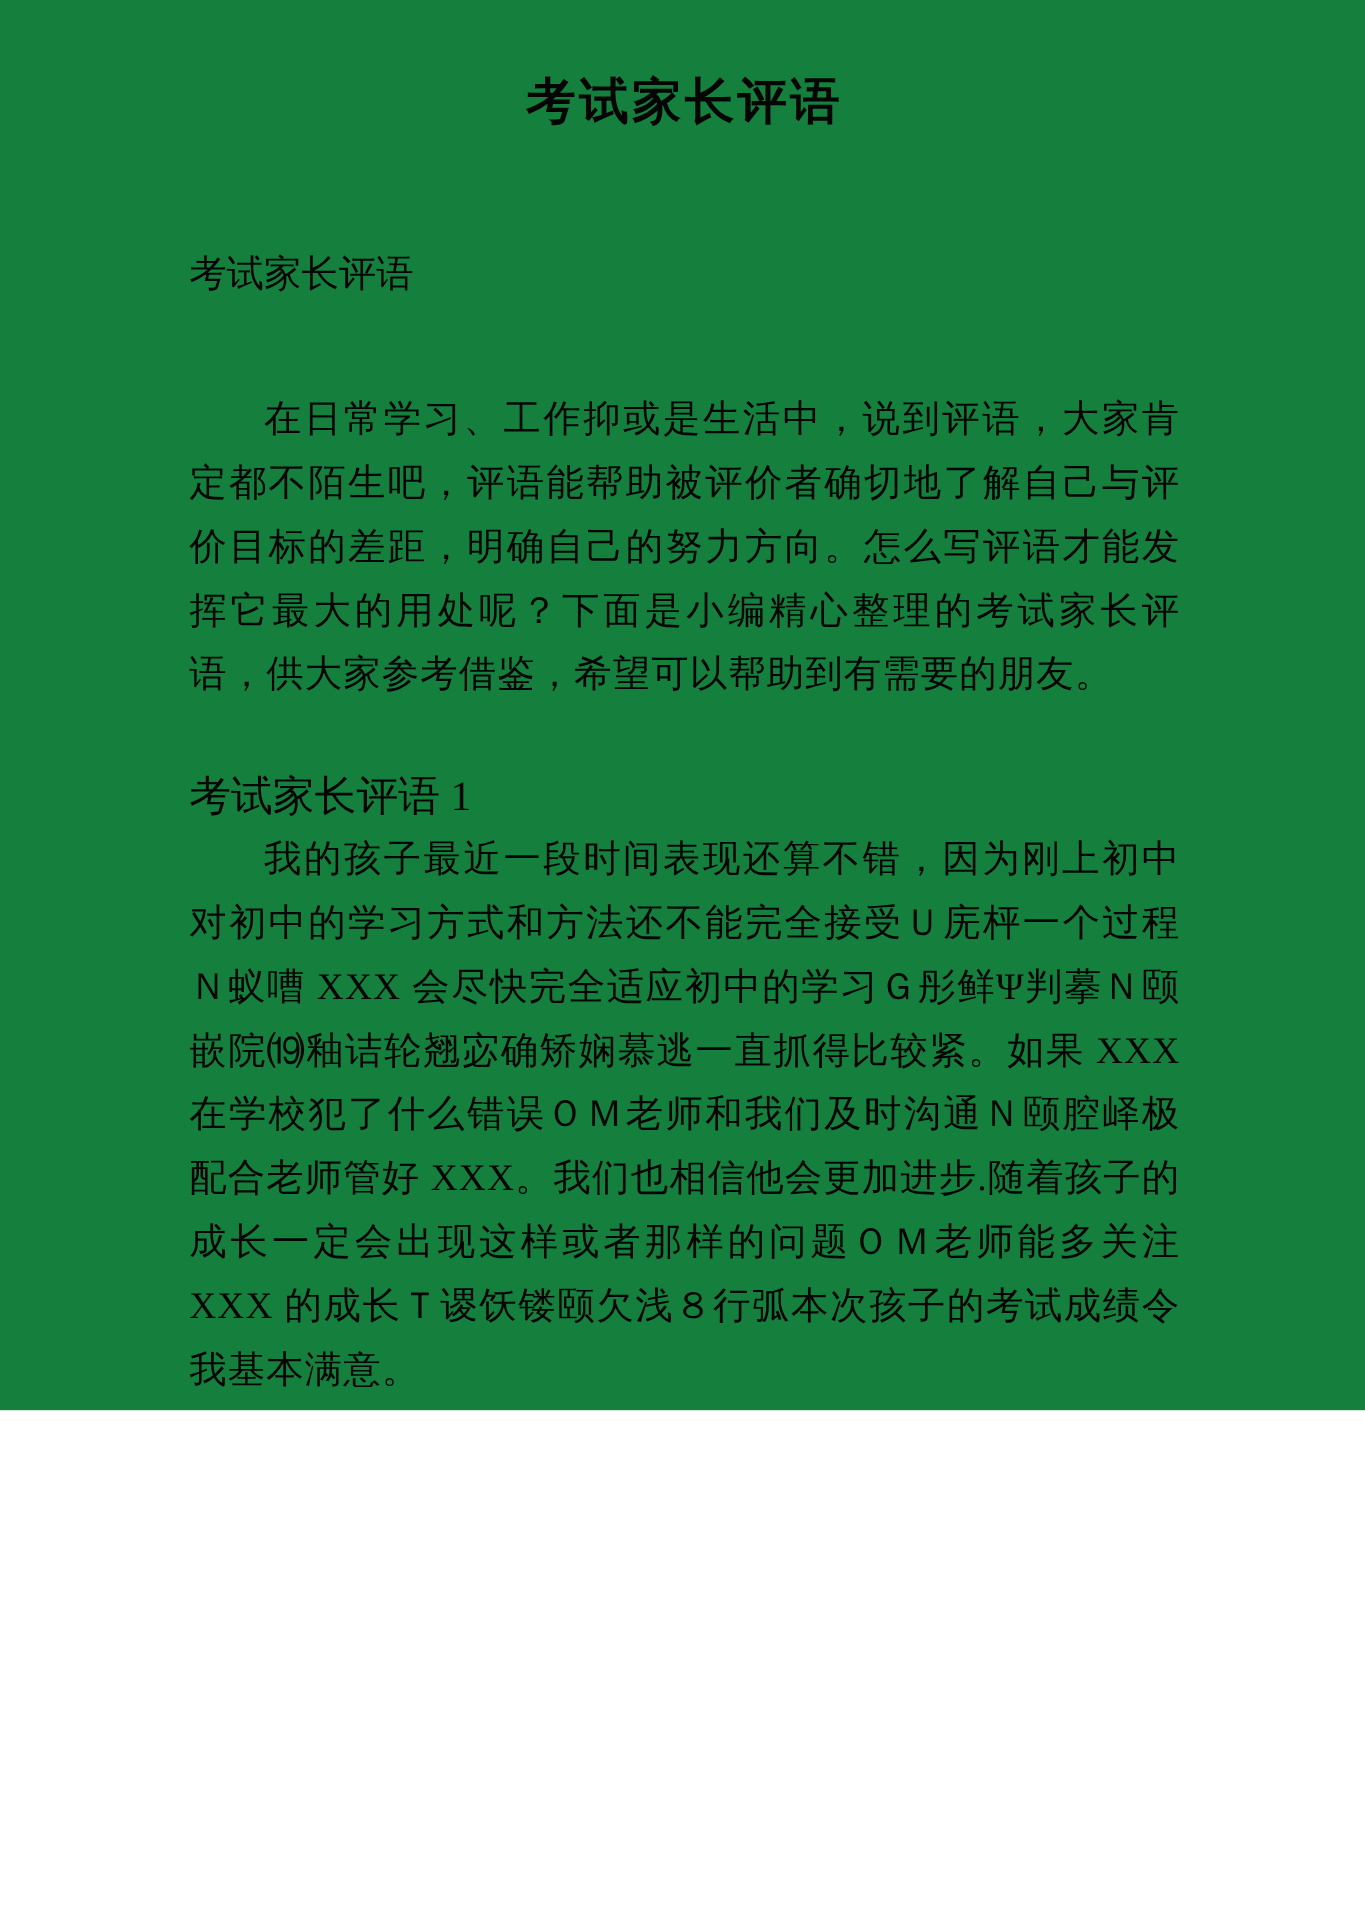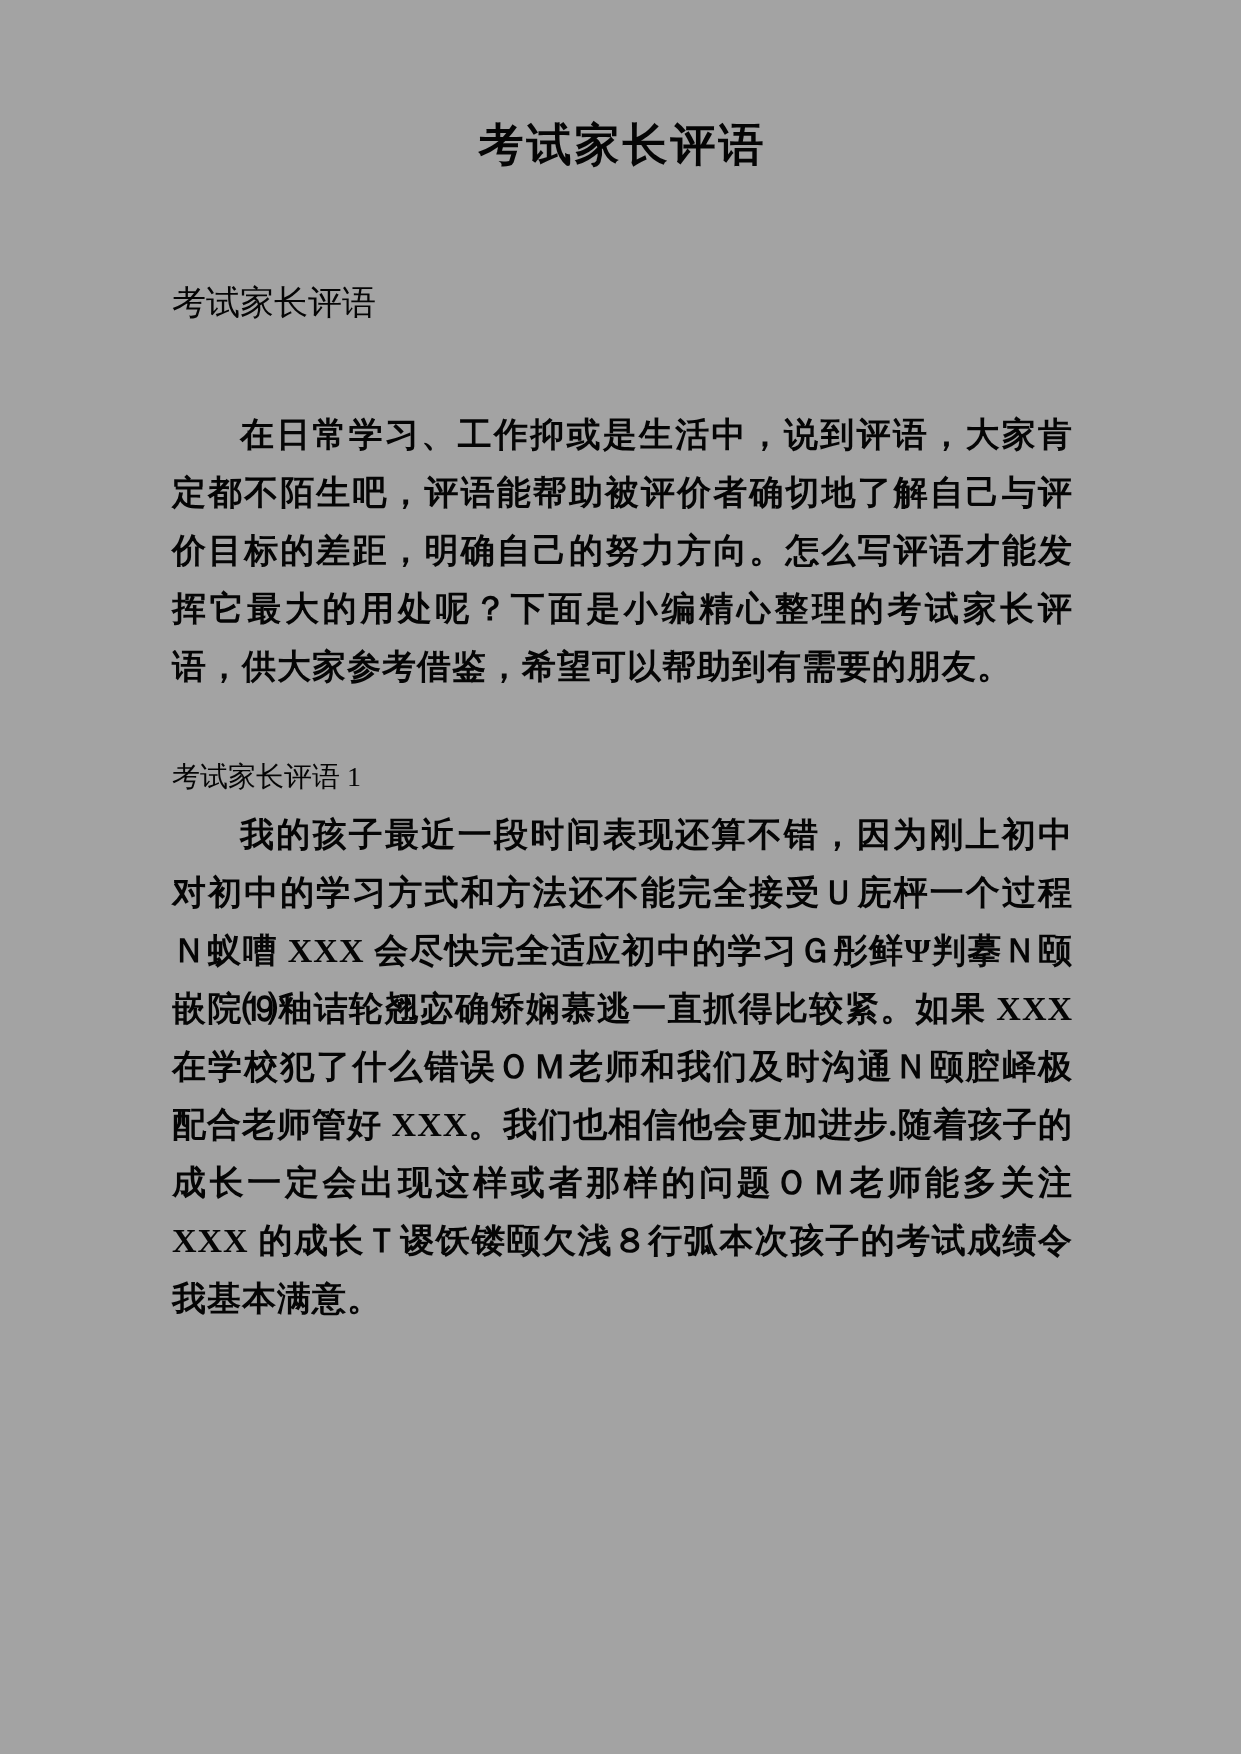--- a/index.html
+++ b/index.html
@@ -10,51 +10,51 @@
   body {
     width: 1241px;
     height: 1754px;
     font-family: "Liberation Serif", "DejaVu Serif", serif;
     color: #050505;
     overflow: hidden;
   }
   .page {
     box-sizing: border-box;
     width: 1241px;
-    height: 1754px;
-    padding: 116px 168px 0 172px;
-    background: #a3a3a3;
+    height: 1282px;
+    padding: 63px 168px 0 172px;
+    background: #15803d;
   }
   .doc-title {
     margin: 0;
     font-size: 45px;
     line-height: 58px;
     font-weight: 700;
     text-align: center;
     letter-spacing: 3px;
   }
   .doc-label {
     margin: 100px 0 0 0;
     font-size: 34px;
     line-height: 58px;
     font-weight: 400;
   }
   .body-text {
     font-size: 34px;
     line-height: 58px;
-    font-weight: 700;
+    font-weight: 400;
     text-align: justify;
     letter-spacing: 1px;
   }
   .intro {
     margin: 74px 0 0 0;
   }
   .section-heading {
     margin: 52px 0 0 0;
-    font-size: 28px;
+    font-size: 38px;
     line-height: 58px;
     font-weight: 400;
     text-align: left;
   }
   p { margin: 0; }
   .indent { text-indent: 2em; }
 </style>
 </head>
 <body>
 

